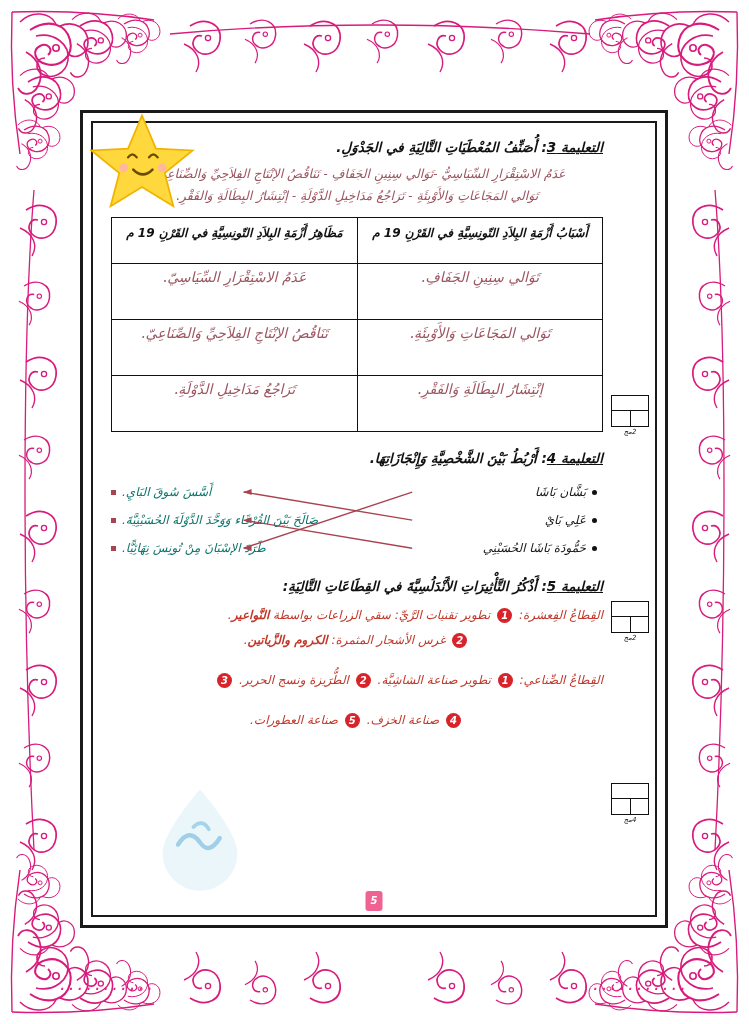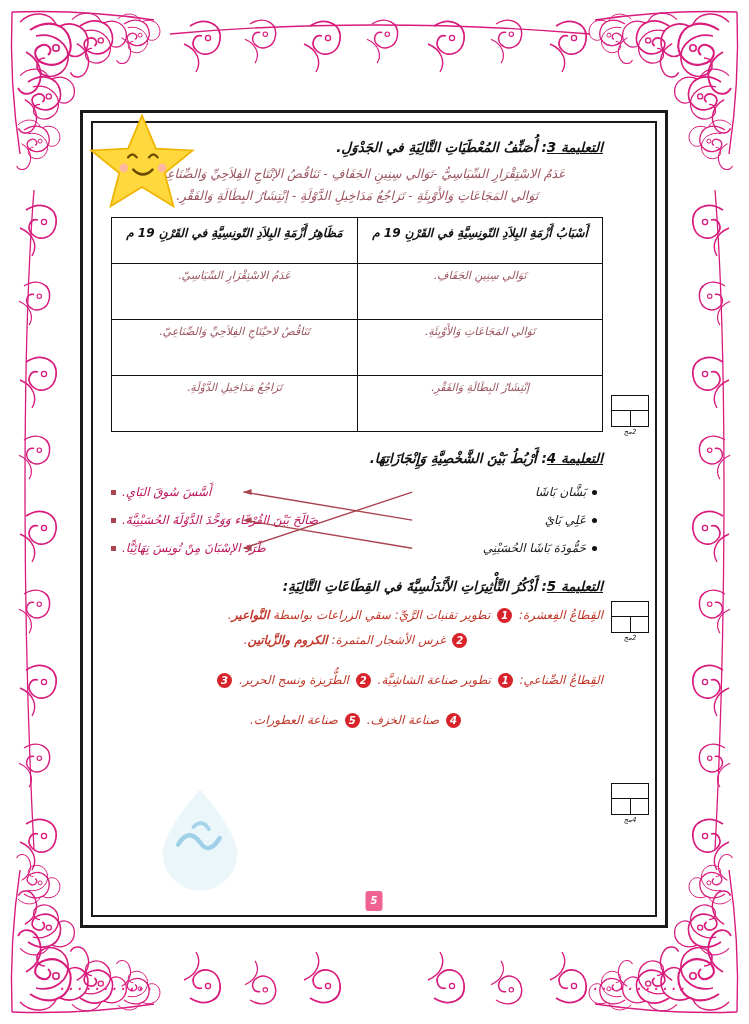--- a/index.html
+++ b/index.html
@@ -119,21 +119,21 @@
     color: #111;
     padding: 6px 8px;
     text-align: center;
     line-height: 1.5;
     height: 46px;
   }
   table.classify td {
     height: 56px;
     padding: 4px 10px;
     text-align: center;
-    font-size: 11px;
+    font-size: 14px;
     color: #9c5560;
     font-family: "DejaVu Serif", "Liberation Serif", serif;
   }
   table.classify td .ans { display: block; margin-top: 1px; }
 
   
   .match-wrap {
     position: relative;
     margin-top: 10px;
     height: 84px;
@@ -169,21 +169,21 @@
     flex: 0 0 auto;
   }
   .match-col.left .dot {
     display: inline-block;
     width: 5px; height: 5px;
     background: #a8434f;
     margin: 0 6px 0 0;
     flex: 0 0 auto;
   }
   .match-text-right { font-weight: normal; color:#1a1a1a; }
-  .match-text-left  { color:#be185d; }
+  .match-text-left  { color:#0f766e; }
 
   .match-lines {
     position: absolute;
     inset: 0;
     pointer-events: none;
   }
 
   
   .sector-block { margin-top: 6px; direction: rtl; }
   .sector-line {
@@ -392,21 +392,21 @@
                 </td>
               <td>
                   <span class="ans">عَدَمُ الاسْتِقْرَارِ السِّيَاسِيّ.</span>
                 </td>
             </tr>
             <tr>
               <td>
                   <span class="ans">تَوَالي المَجَاعَاتِ وَالأَوْبِئَةِ.</span>
                 </td>
               <td>
-                  <span class="ans">تَنَاقُصُ لاحيْتَاجِ الفِلاَحِيِّ وَالصِّنَاعِيّ.</span>
+                  <span class="ans">تَنَاقُصُ الإنْتَاجِ الفِلاَحِيِّ وَالصِّنَاعِيّ.</span>
                 </td>
             </tr>
             <tr>
               <td>
                   <span class="ans">إنْتِشَارُ البِطَالَةِ وَالفَقْرِ.</span>
                 </td>
               <td>
                   <span class="ans">تَرَاجُعُ مَدَاخِيلِ الدَّوْلَةِ.</span>
                 </td>
             </tr>

